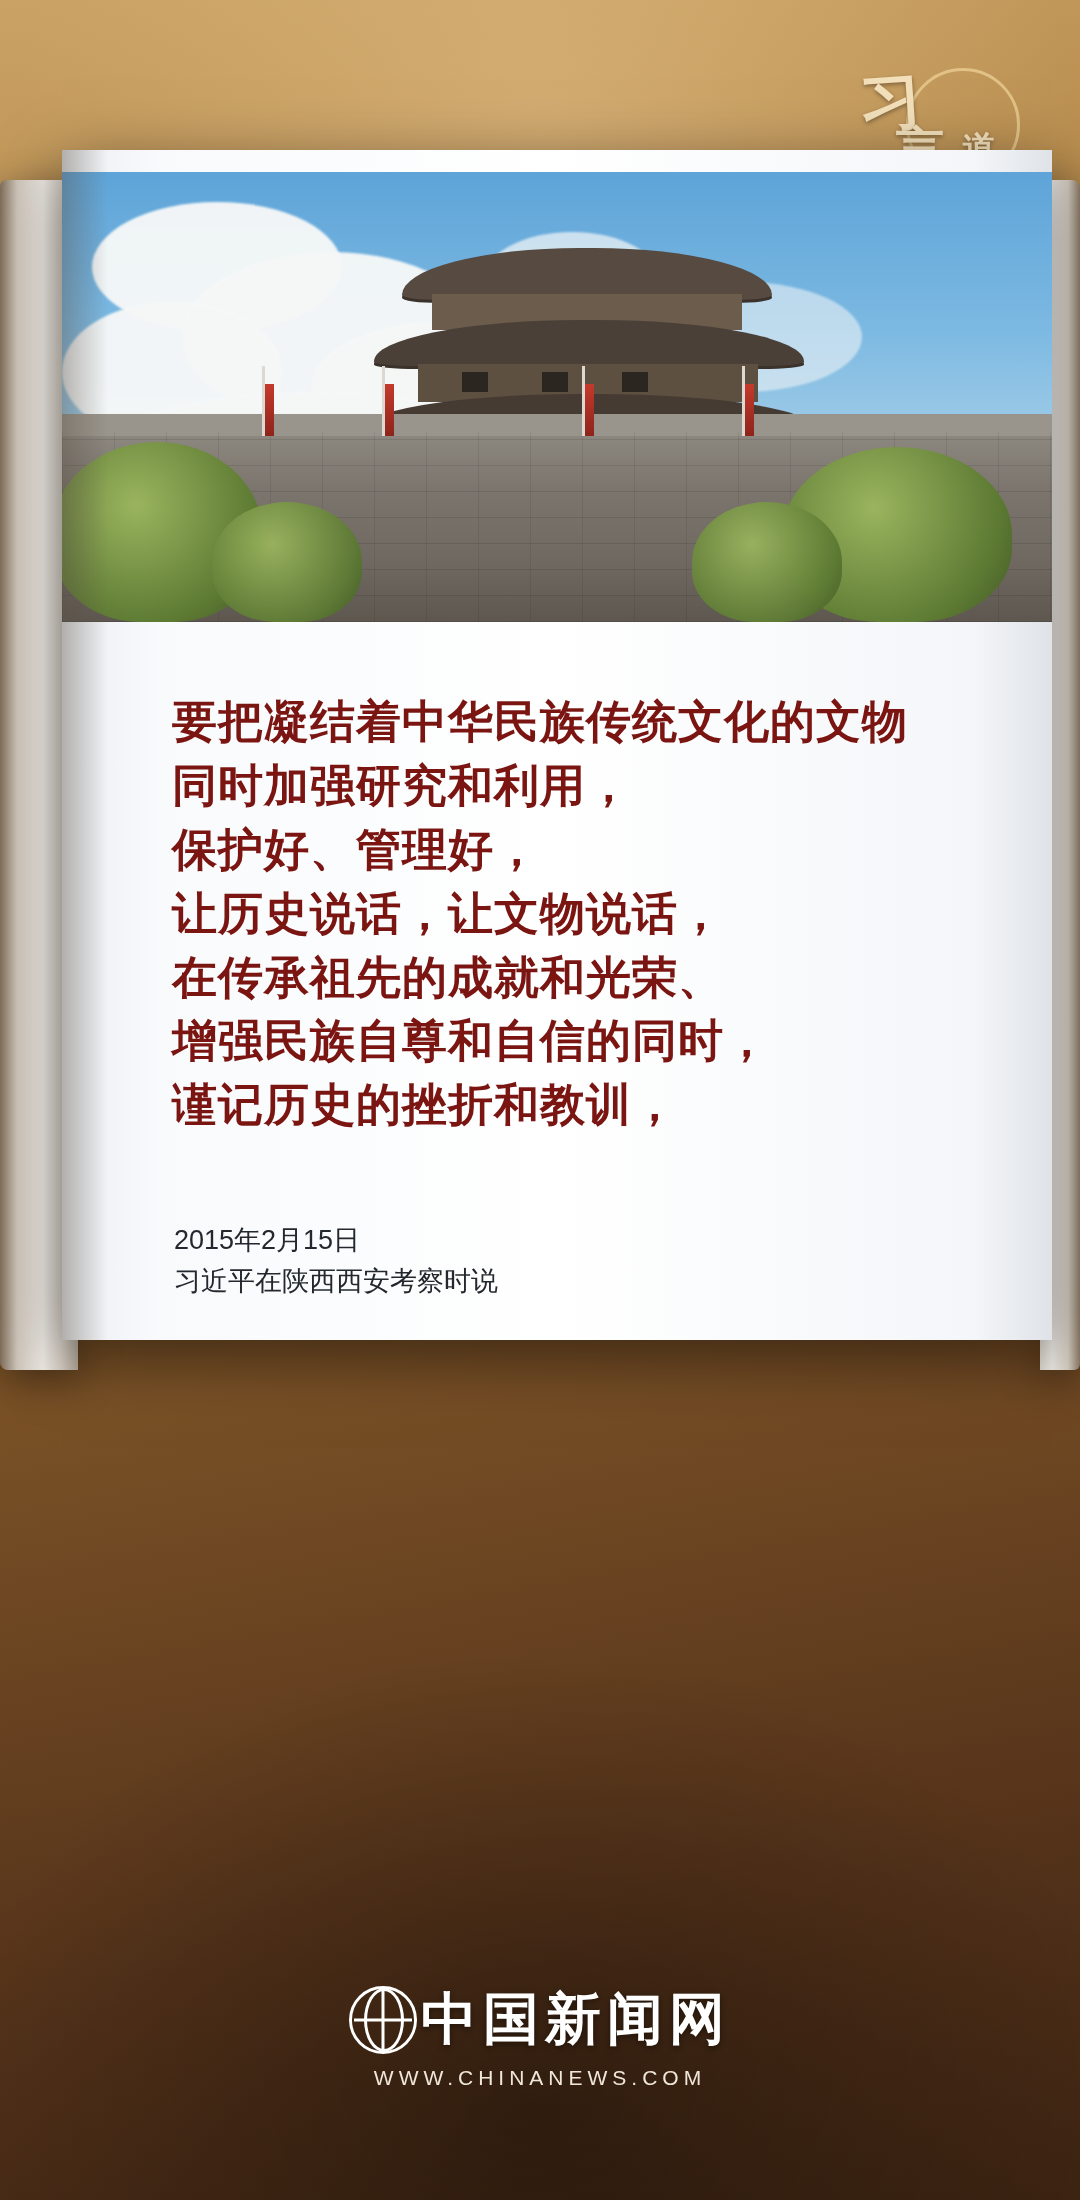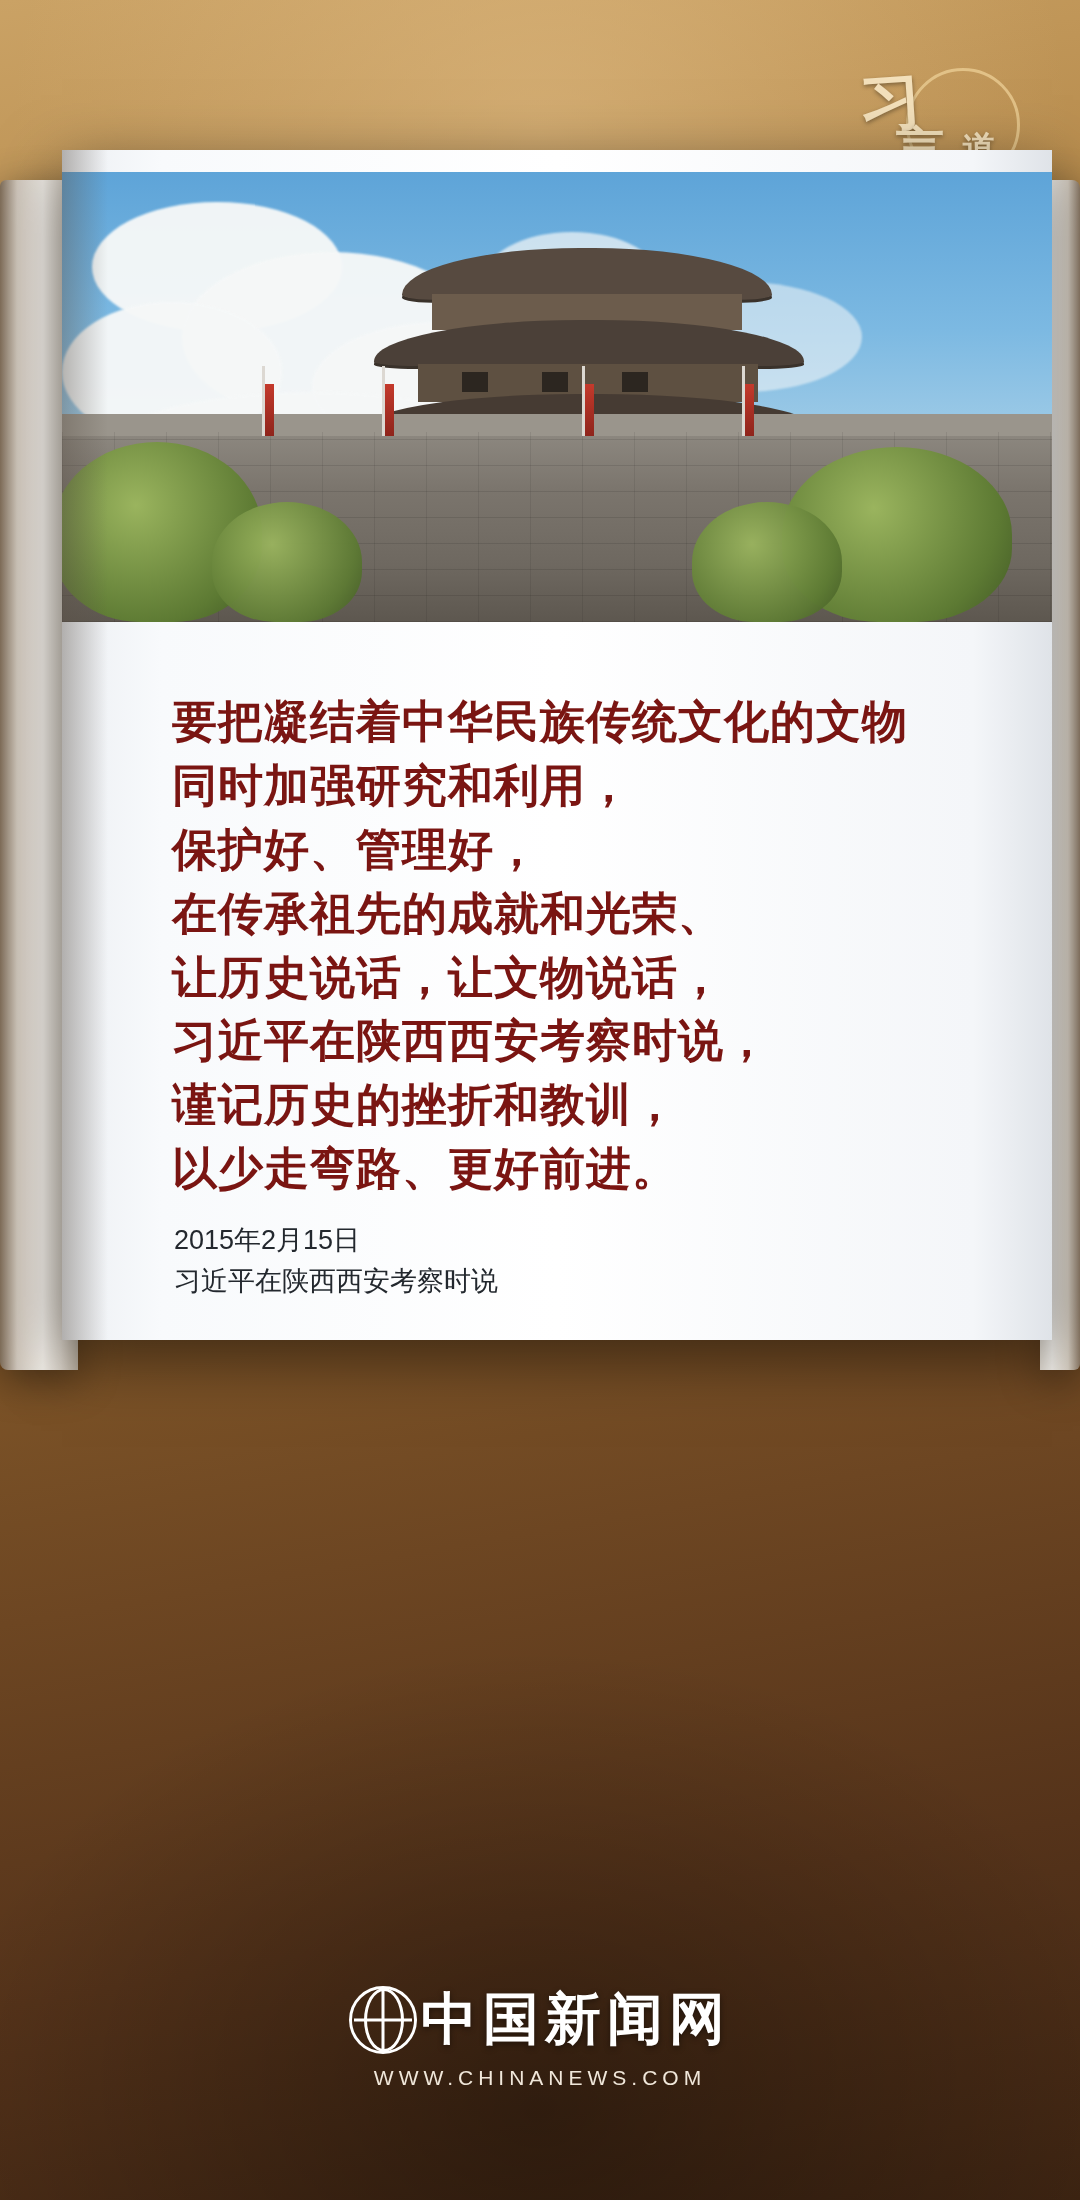--- a/index.html
+++ b/index.html
@@ -384,25 +384,24 @@
         <div class="tree t1"></div>
         <div class="tree t2"></div>
         <div class="tree t3"></div>
         <div class="tree t4"></div>
       </div>
 
       <div class="quote">
         <span class="ln">要把凝结着中华民族传统文化的文物</span>
         <span class="ln">同时加强研究和利用，</span>
         <span class="ln">保护好、管理好，</span>
+        <span class="ln">让历史说话，让文物说话，</span>
         <span class="ln">在传承祖先的成就和光荣、</span>
-        <span class="ln">让历史说话，让文物说话，</span>
-        <span class="ln">习近平在陕西西安考察时说，</span>
+        <span class="ln">增强民族自尊和自信的同时，</span>
         <span class="ln">谨记历史的挫折和教训，</span>
-        <span class="ln">以少走弯路、更好前进。</span>
       </div>
 
       <div class="attrib">
         <span class="ln">2015年2月15日</span>
         <span class="ln">习近平在陕西西安考察时说</span>
       </div>
 
     </div>
   </div>
 

